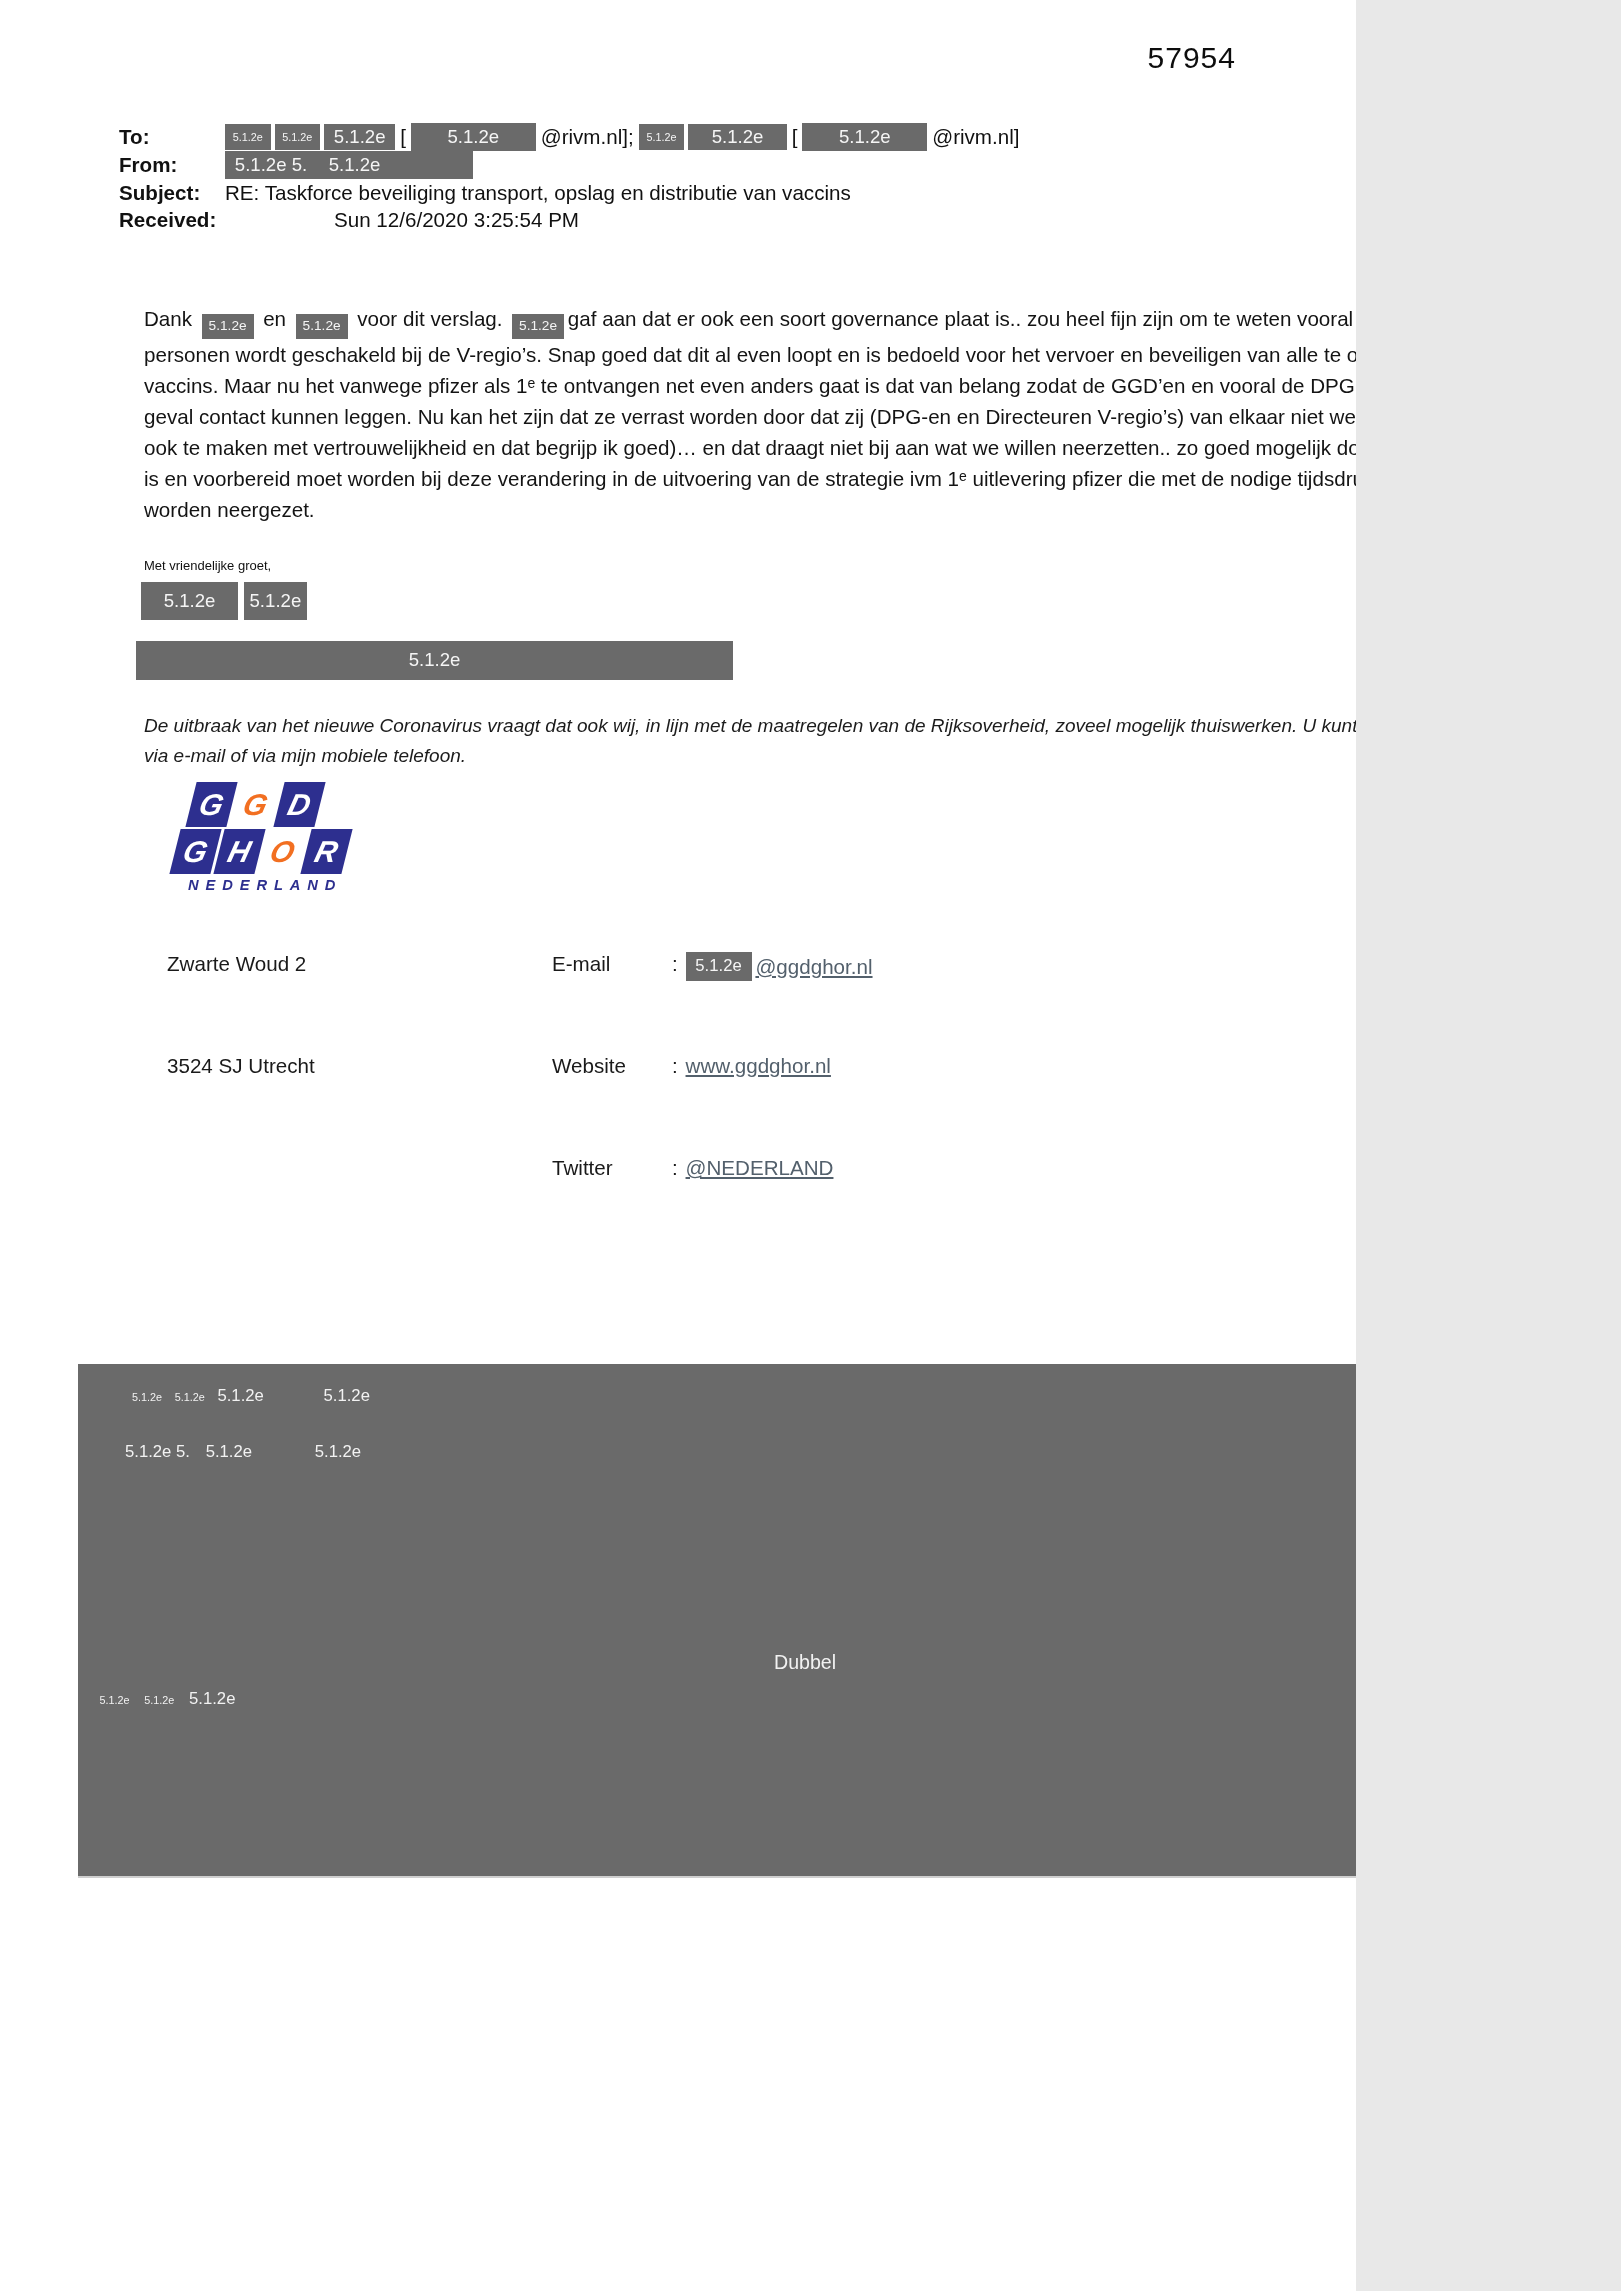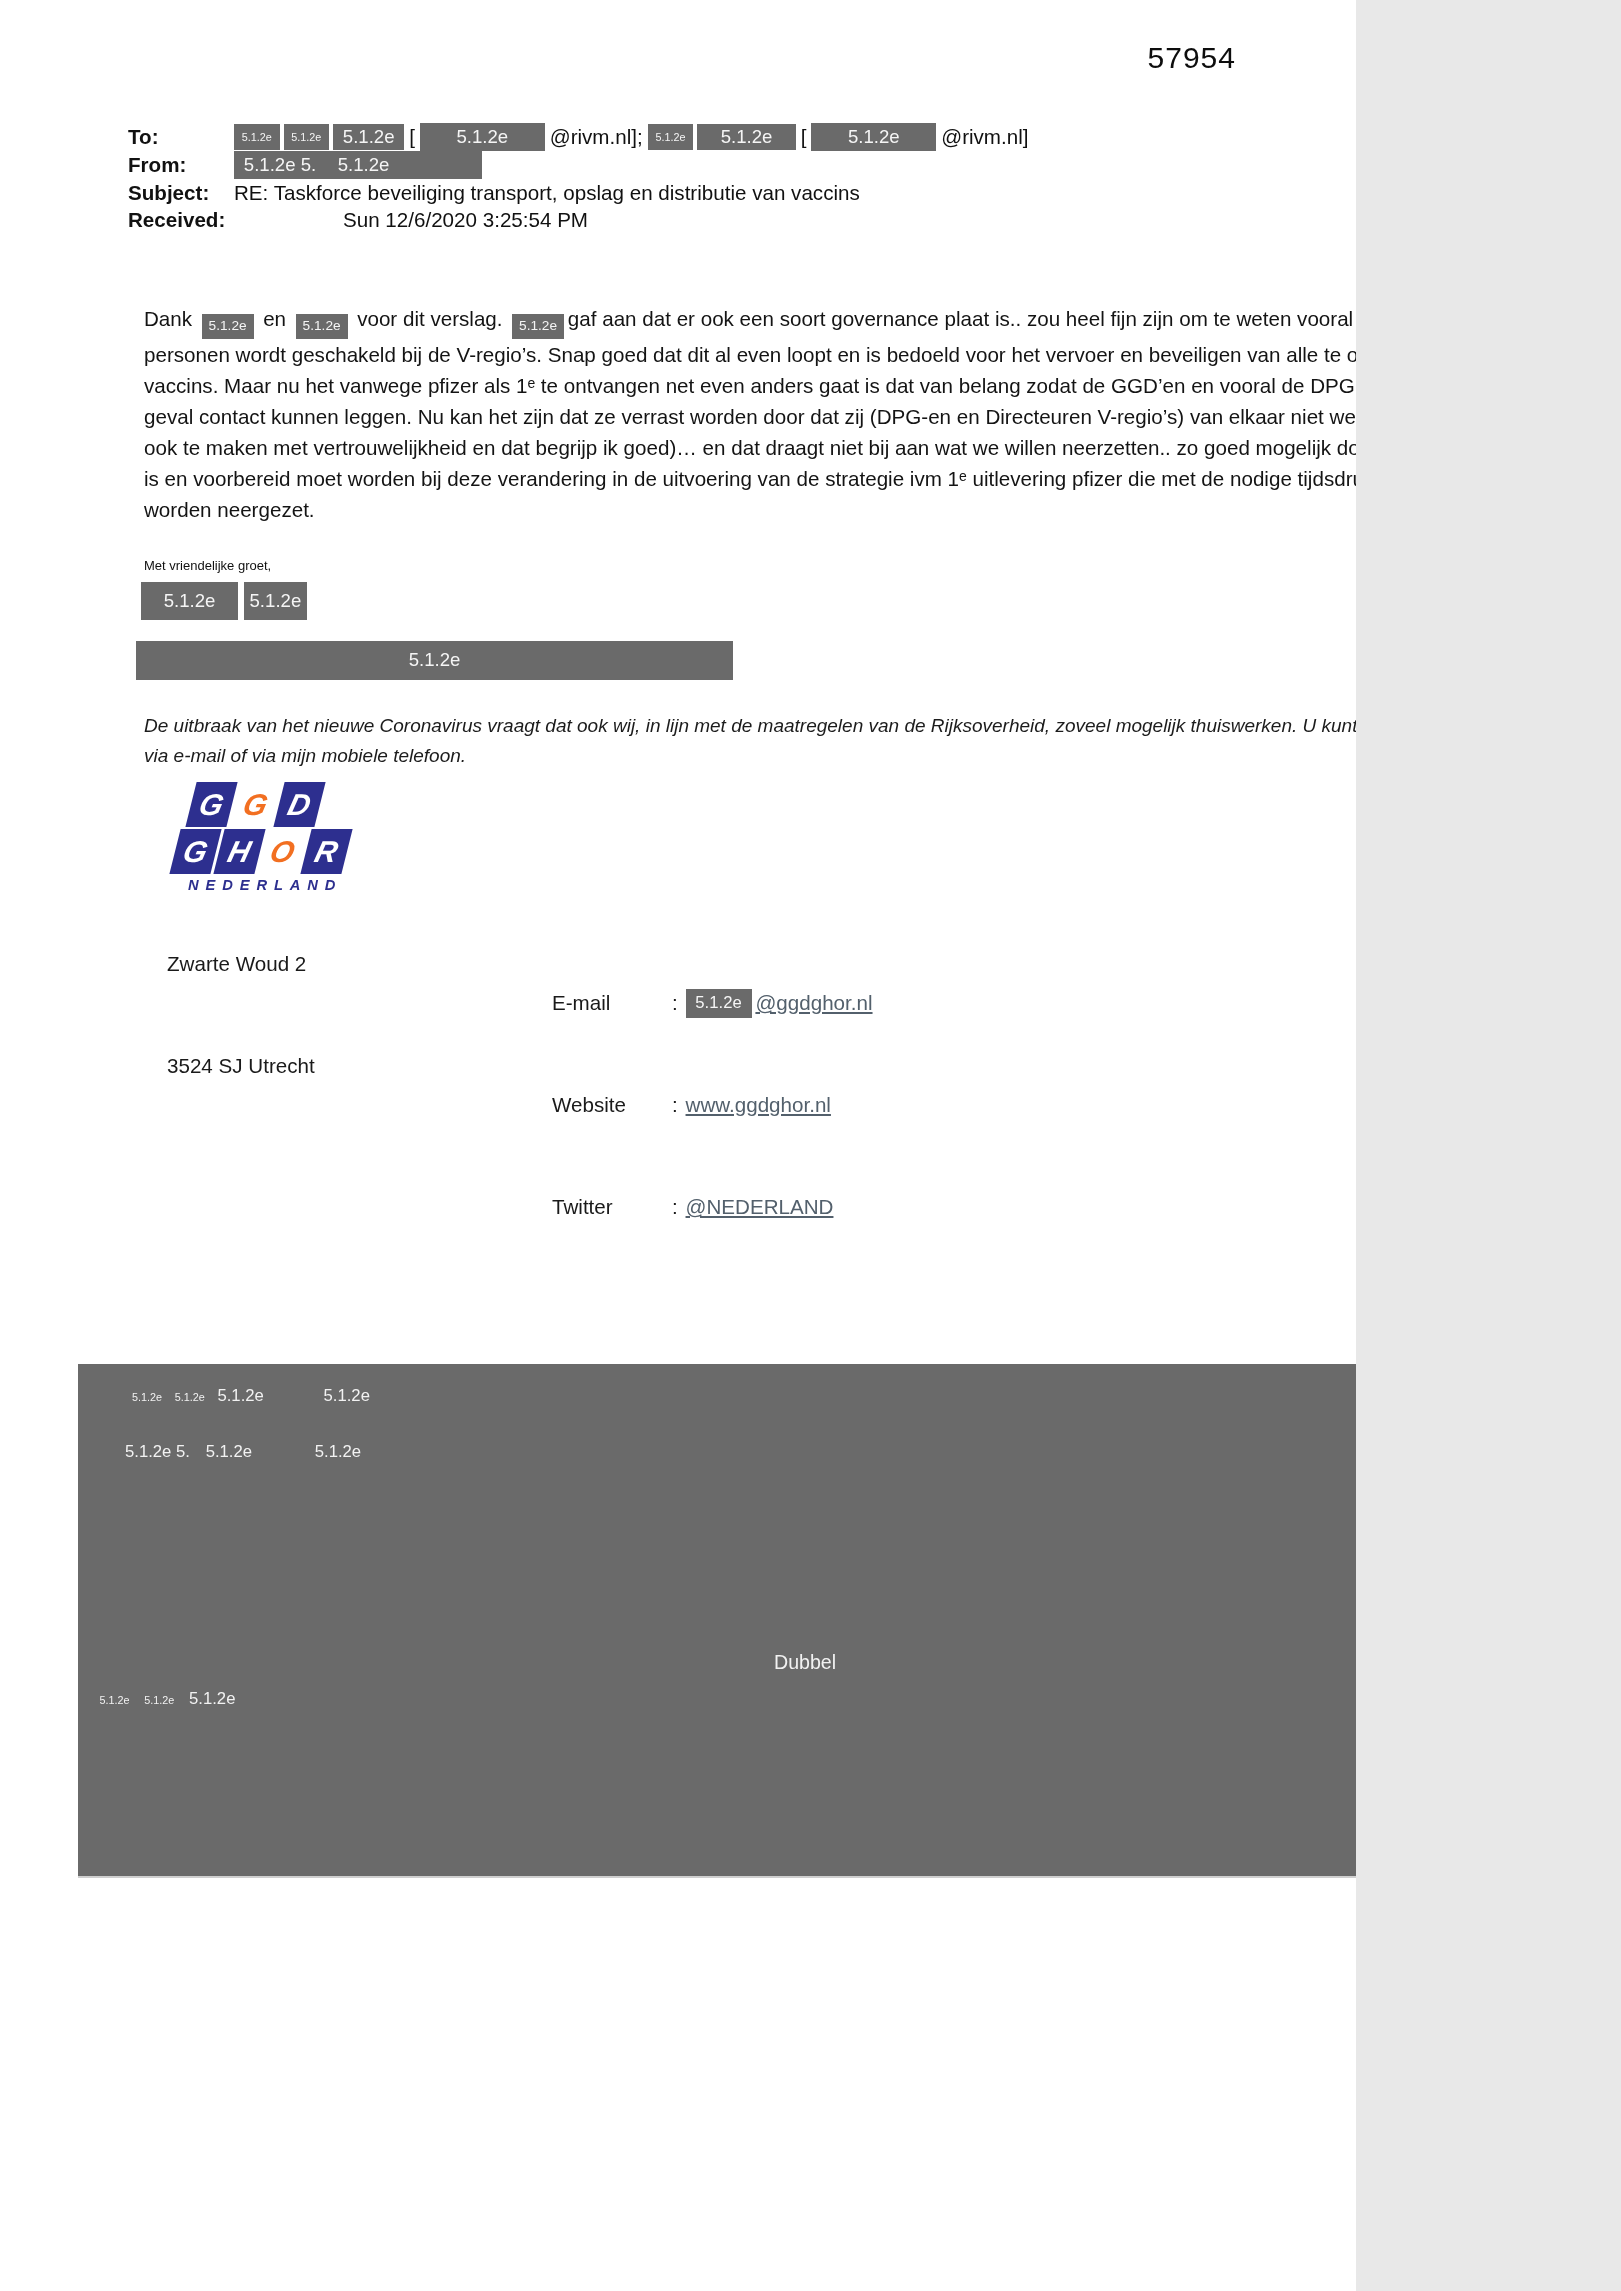--- a/index.html
+++ b/index.html
@@ -2,21 +2,21 @@
 <html><head>
 <meta charset="utf-8">
 <style>
   html,body{margin:0;padding:0;}
   body{background:#e8e8e8;font-family:"Liberation Sans",sans-serif;}
   .page{position:relative;width:1356px;height:2292px;background:#ffffff;overflow:hidden;color:#111;}
 
   .page-number{position:absolute;top:41px;right:120px;font-size:30px;letter-spacing:1px;color:#0d0d0d;}
 
   
-  .email-header{position:absolute;top:123px;left:128px;}
+  .email-header{position:absolute;top:123px;left:119px;}
   .hrow{display:flex;align-items:center;min-height:27.4px;font-size:20.6px;}
   .hlabel{width:106px;font-weight:bold;flex:0 0 auto;}
   .hvalue{display:flex;align-items:center;gap:3.9px;white-space:nowrap;}
   .htext{padding:0 1px;}
   .indent-received{margin-left:109px;}
 
   
   .chip{background:#6a6a6a;color:#f5f5f5;display:inline-flex;align-items:center;justify-content:center;line-height:1;}
   .chip-sm{height:26.5px;padding:0 7.8px;font-size:10.8px;}
   .chip-md{height:26.5px;padding:0 9.8px;font-size:18.6px;}
@@ -41,21 +41,21 @@
   .logo-row{display:flex;gap:2.9px;}
   .logo-row1{margin-left:29px;}
   .logo-row2{margin-top:2px;margin-left:12.7px;}
   .tile{display:inline-block;width:41px;height:45px;transform:skewX(-14deg);text-align:center;font-weight:bold;font-size:30px;line-height:46px;font-style:italic;}
   .tile-blue{background:#2d2f8f;color:#ffffff;}
   .tile-orange{background:#ffffff;color:#f26f21;}
   .logo-caption{margin-top:2.9px;margin-left:26px;color:#2d2f8f;font-style:italic;font-weight:bold;font-size:14.7px;letter-spacing:6.9px;white-space:nowrap;}
 
   
   .contact{position:absolute;top:944px;left:167px;display:grid;grid-template-columns:385px auto;grid-auto-rows:102px;font-size:20.6px;color:#1a1a1a;margin-top:8px;}
-  .c-right{display:flex;align-items:center;}
+  .c-right{display:flex;align-items:flex-start;}
   .c-label{width:120px;flex:0 0 auto;}
   .c-colon{margin-right:7.8px;}
   .c-val{display:flex;align-items:center;gap:3.9px;}
   a.c-link{color:#53606c;text-decoration:underline;}
   .chip-email{height:29px;padding:0 9.8px;font-size:16.7px;}
 
   
   .redacted-block{position:absolute;top:1364px;left:78px;width:1428px;height:512px;background:#6a6a6a;border-bottom:2px solid #cfcfcf;}
   .rb-row{position:absolute;display:flex;align-items:baseline;color:#f2f2f2;}
   .rb-row1{top:21.6px;left:54px;gap:12.7px;}

